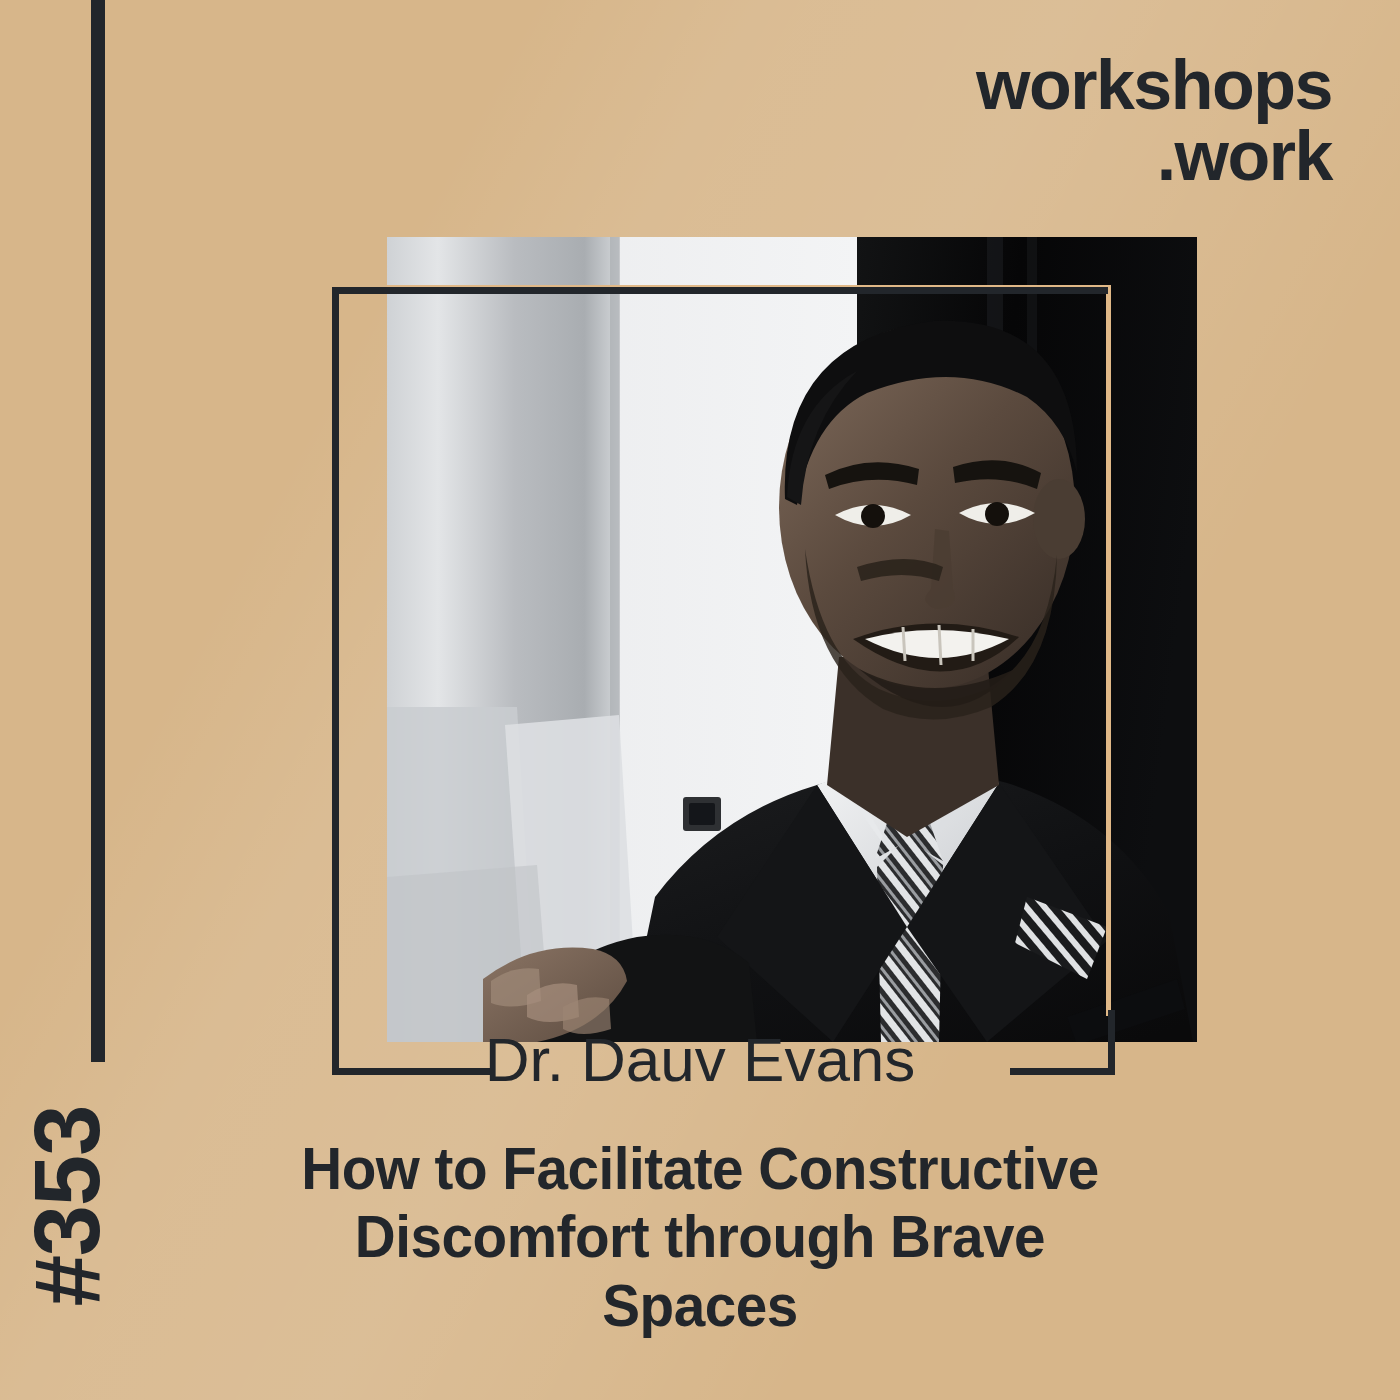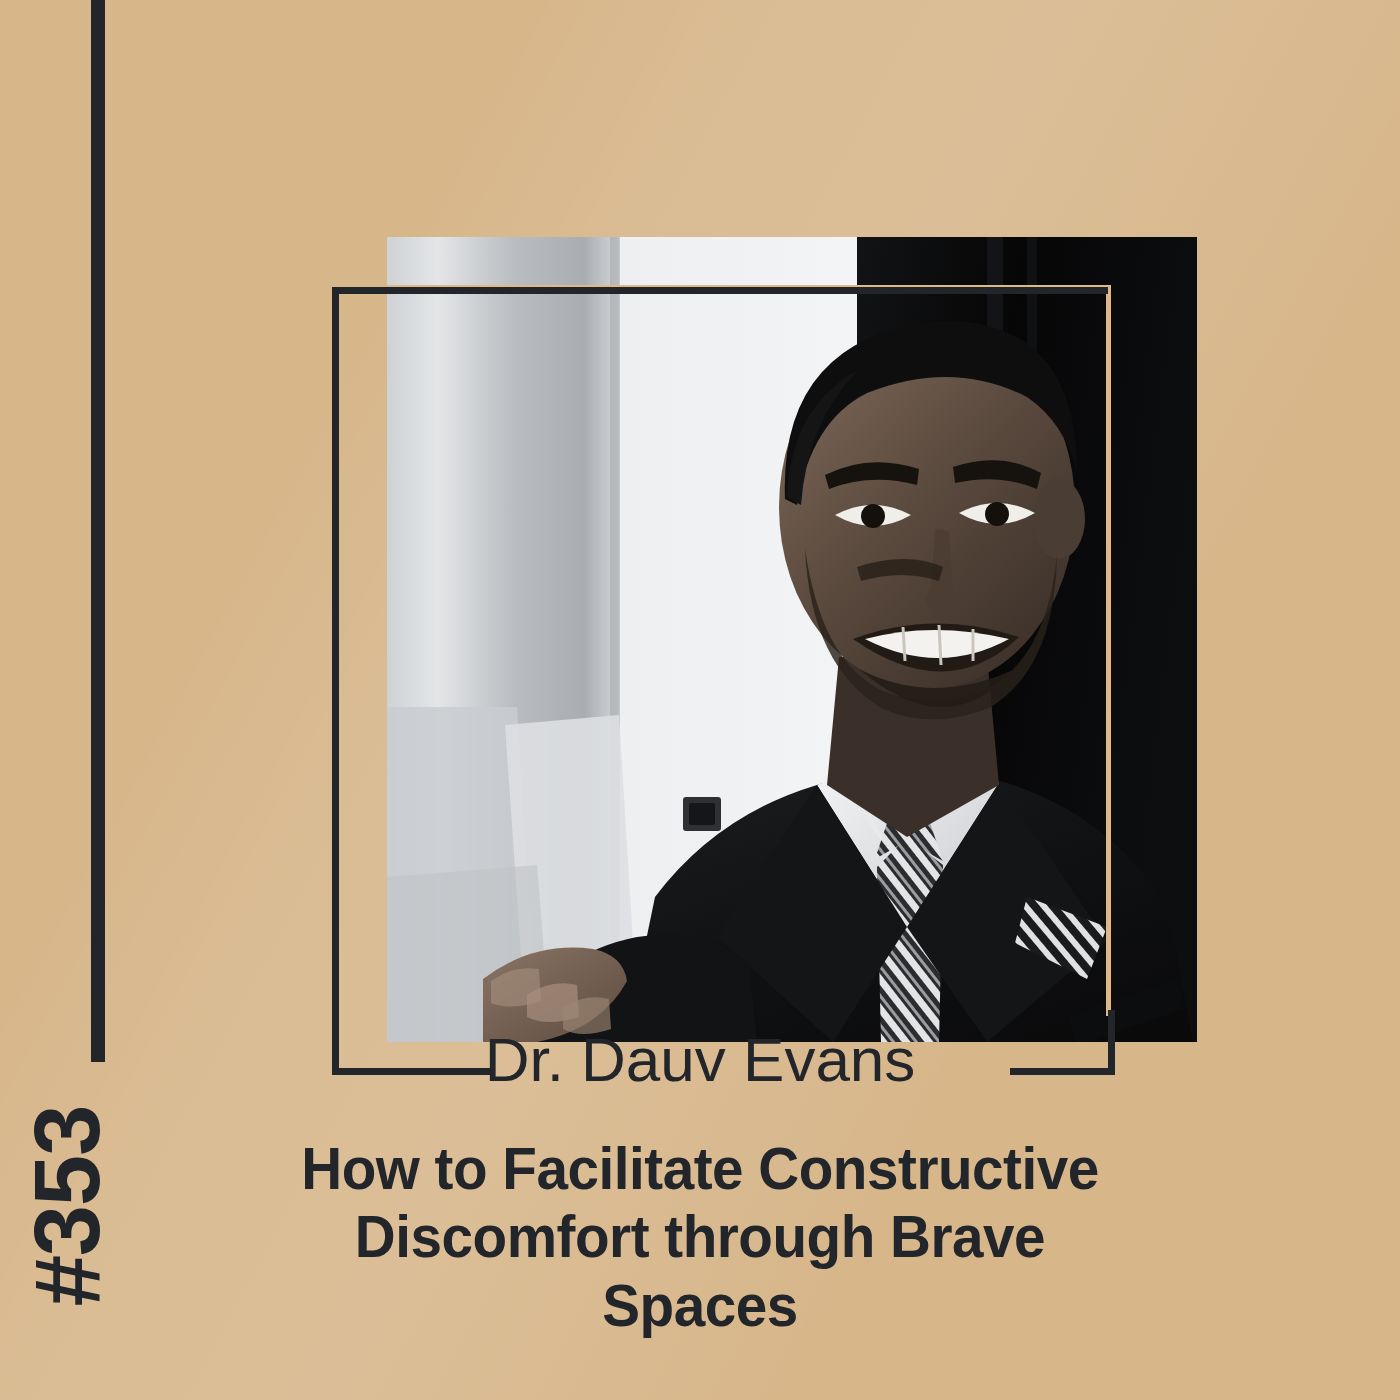--- a/index.html
+++ b/index.html
@@ -151,20 +151,24 @@
 </head>
 <body>
 
 <div id="cover">
 
   <div id="bg-base"></div>
   <div id="bg-sheen"></div>
 
   <div id="left-rule"></div>
 
+  <div id="brand">
+    <span class="l1">workshops</span>
+    <span class="l2">.work</span>
+  </div>
 
   <div id="episode-num">#353</div>
 
   <div id="photo">
     <svg viewBox="0 0 810 805" preserveAspectRatio="xMidYMid slice">
       <defs>
         <linearGradient id="gWall" x1="0" y1="0" x2="1" y2="0">
           <stop offset="0%" stop-color="#e9eaec"></stop>
           <stop offset="100%" stop-color="#f4f5f6"></stop>
         </linearGradient>

